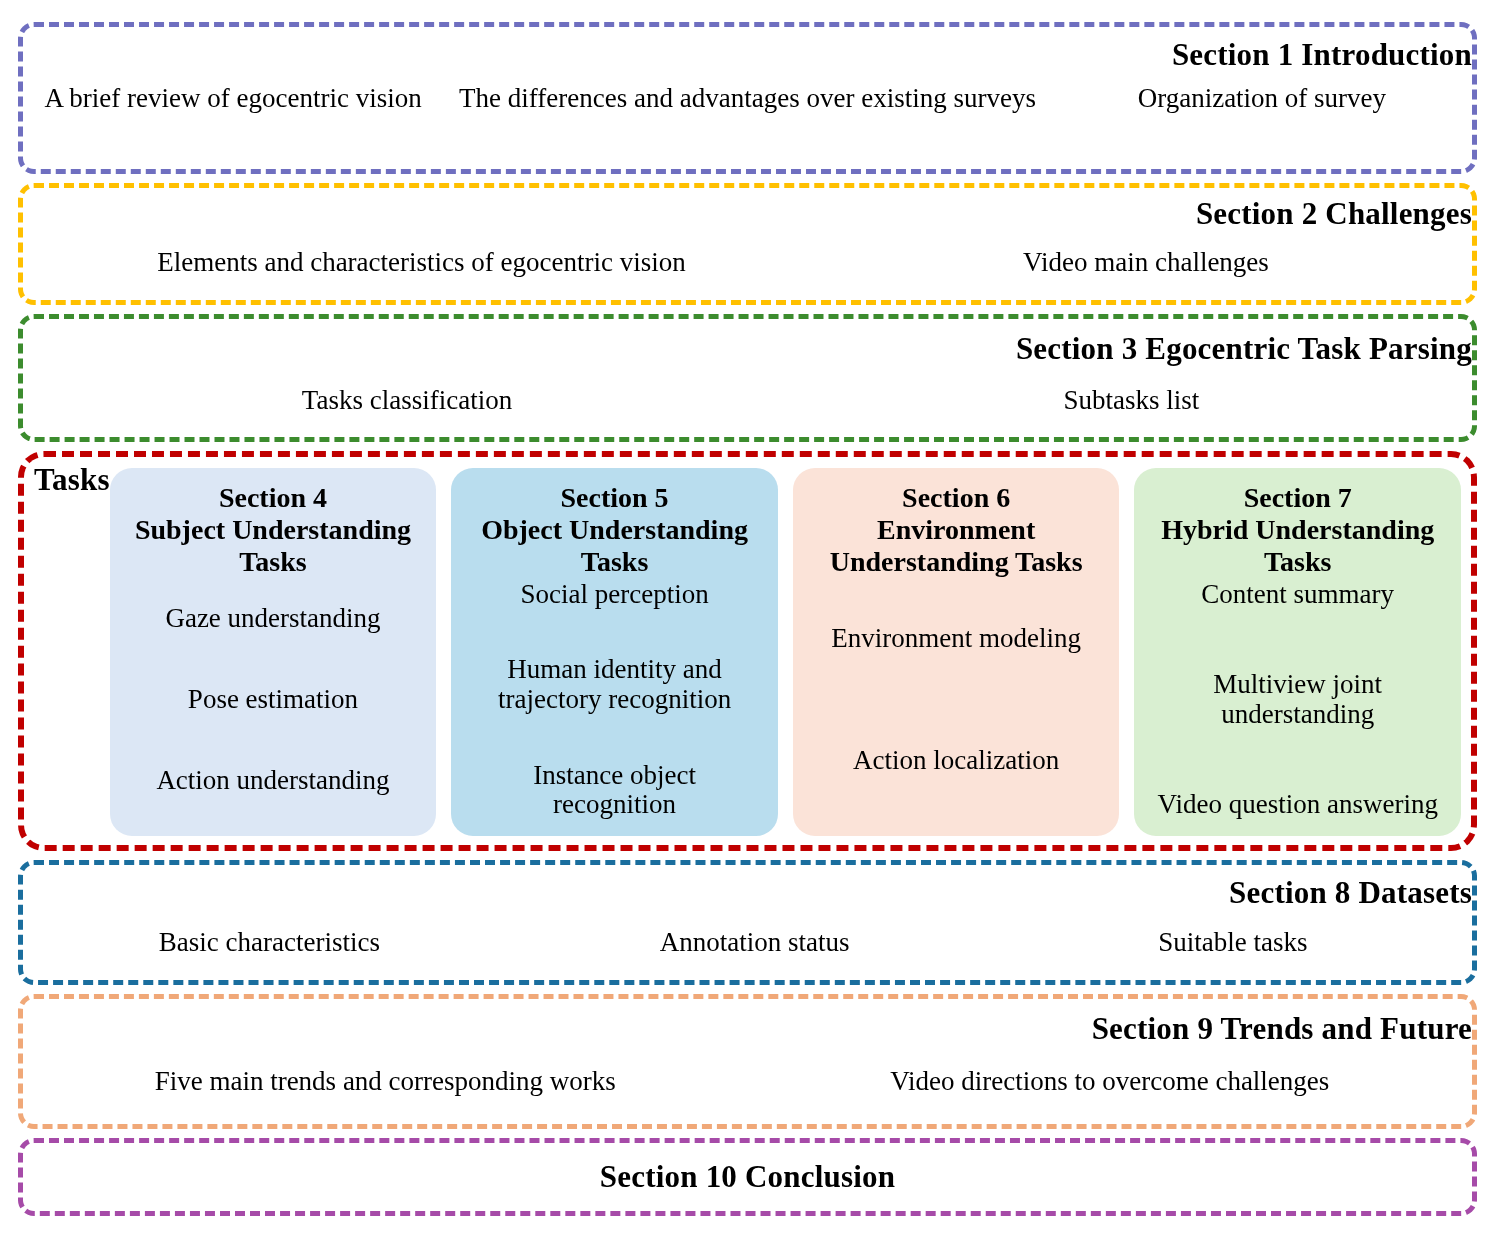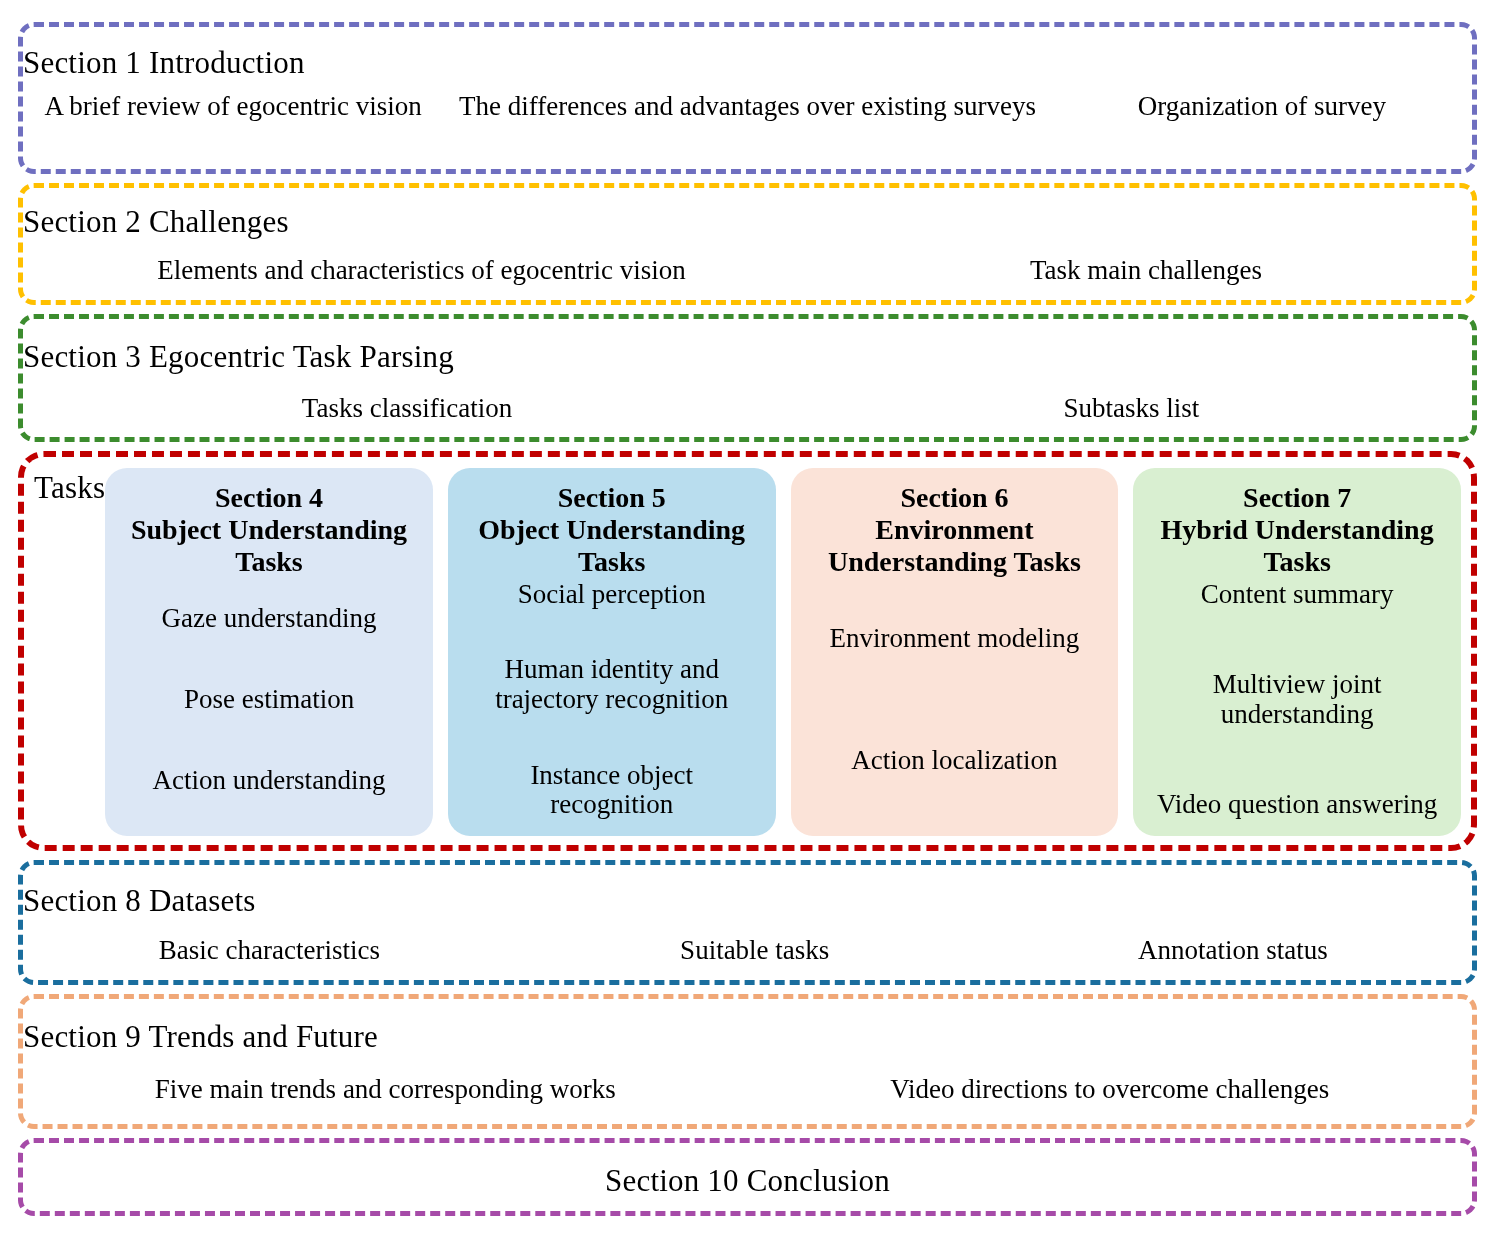--- a/index.html
+++ b/index.html
@@ -27,26 +27,25 @@
   .band {
     position: relative;
     box-sizing: border-box;
     border-style: dashed;
     border-width: 5px;
     border-radius: 16px;
     width: 100%;
   }
 
   .band-title {
-    text-align: left;
-    font-weight: normal;
+    text-align: right;
+    font-weight: bold;
     font-size: 31px;
     line-height: 1.05;
     letter-spacing: .2px;
-    margin-top: 8px;
   }
 
   .row {
     display: flex;
     width: 100%;
     box-sizing: border-box;
   }
   .row > .cell {
     font-size: 27px;
     line-height: 1.12;
@@ -184,21 +183,21 @@
 existing surveys</div>
       <div class="cell c3">Organization of
 survey</div>
     </div>
   </div>
 
   <div class="band" id="sec2">
     <div class="band-title">Section 2 Challenges</div>
     <div class="row">
       <div class="cell c1">Elements and characteristics of egocentric vision</div>
-      <div class="cell c2">Task main challenges</div>
+      <div class="cell c2">Video main challenges</div>
     </div>
   </div>
 
   <div class="band" id="sec3">
     <div class="band-title">Section 3 Egocentric Task Parsing</div>
     <div class="row">
       <div class="cell c1">Tasks classification</div>
       <div class="cell c2">Subtasks list</div>
     </div>
   </div>
@@ -253,22 +252,22 @@
         </div>
       </div>
 
     </div>
   </div>
 
   <div class="band" id="sec8">
     <div class="band-title">Section 8 Datasets</div>
     <div class="row">
       <div class="cell c1">Basic characteristics</div>
+      <div class="cell c2">Annotation status</div>
       <div class="cell c3">Suitable tasks</div>
-      <div class="cell c2">Annotation status</div>
     </div>
   </div>
 
   <div class="band" id="sec9">
     <div class="band-title">Section 9 Trends and Future</div>
     <div class="row">
       <div class="cell c1">Five main trends and corresponding works</div>
       <div class="cell c2">Video directions to overcome challenges</div>
     </div>
   </div>

